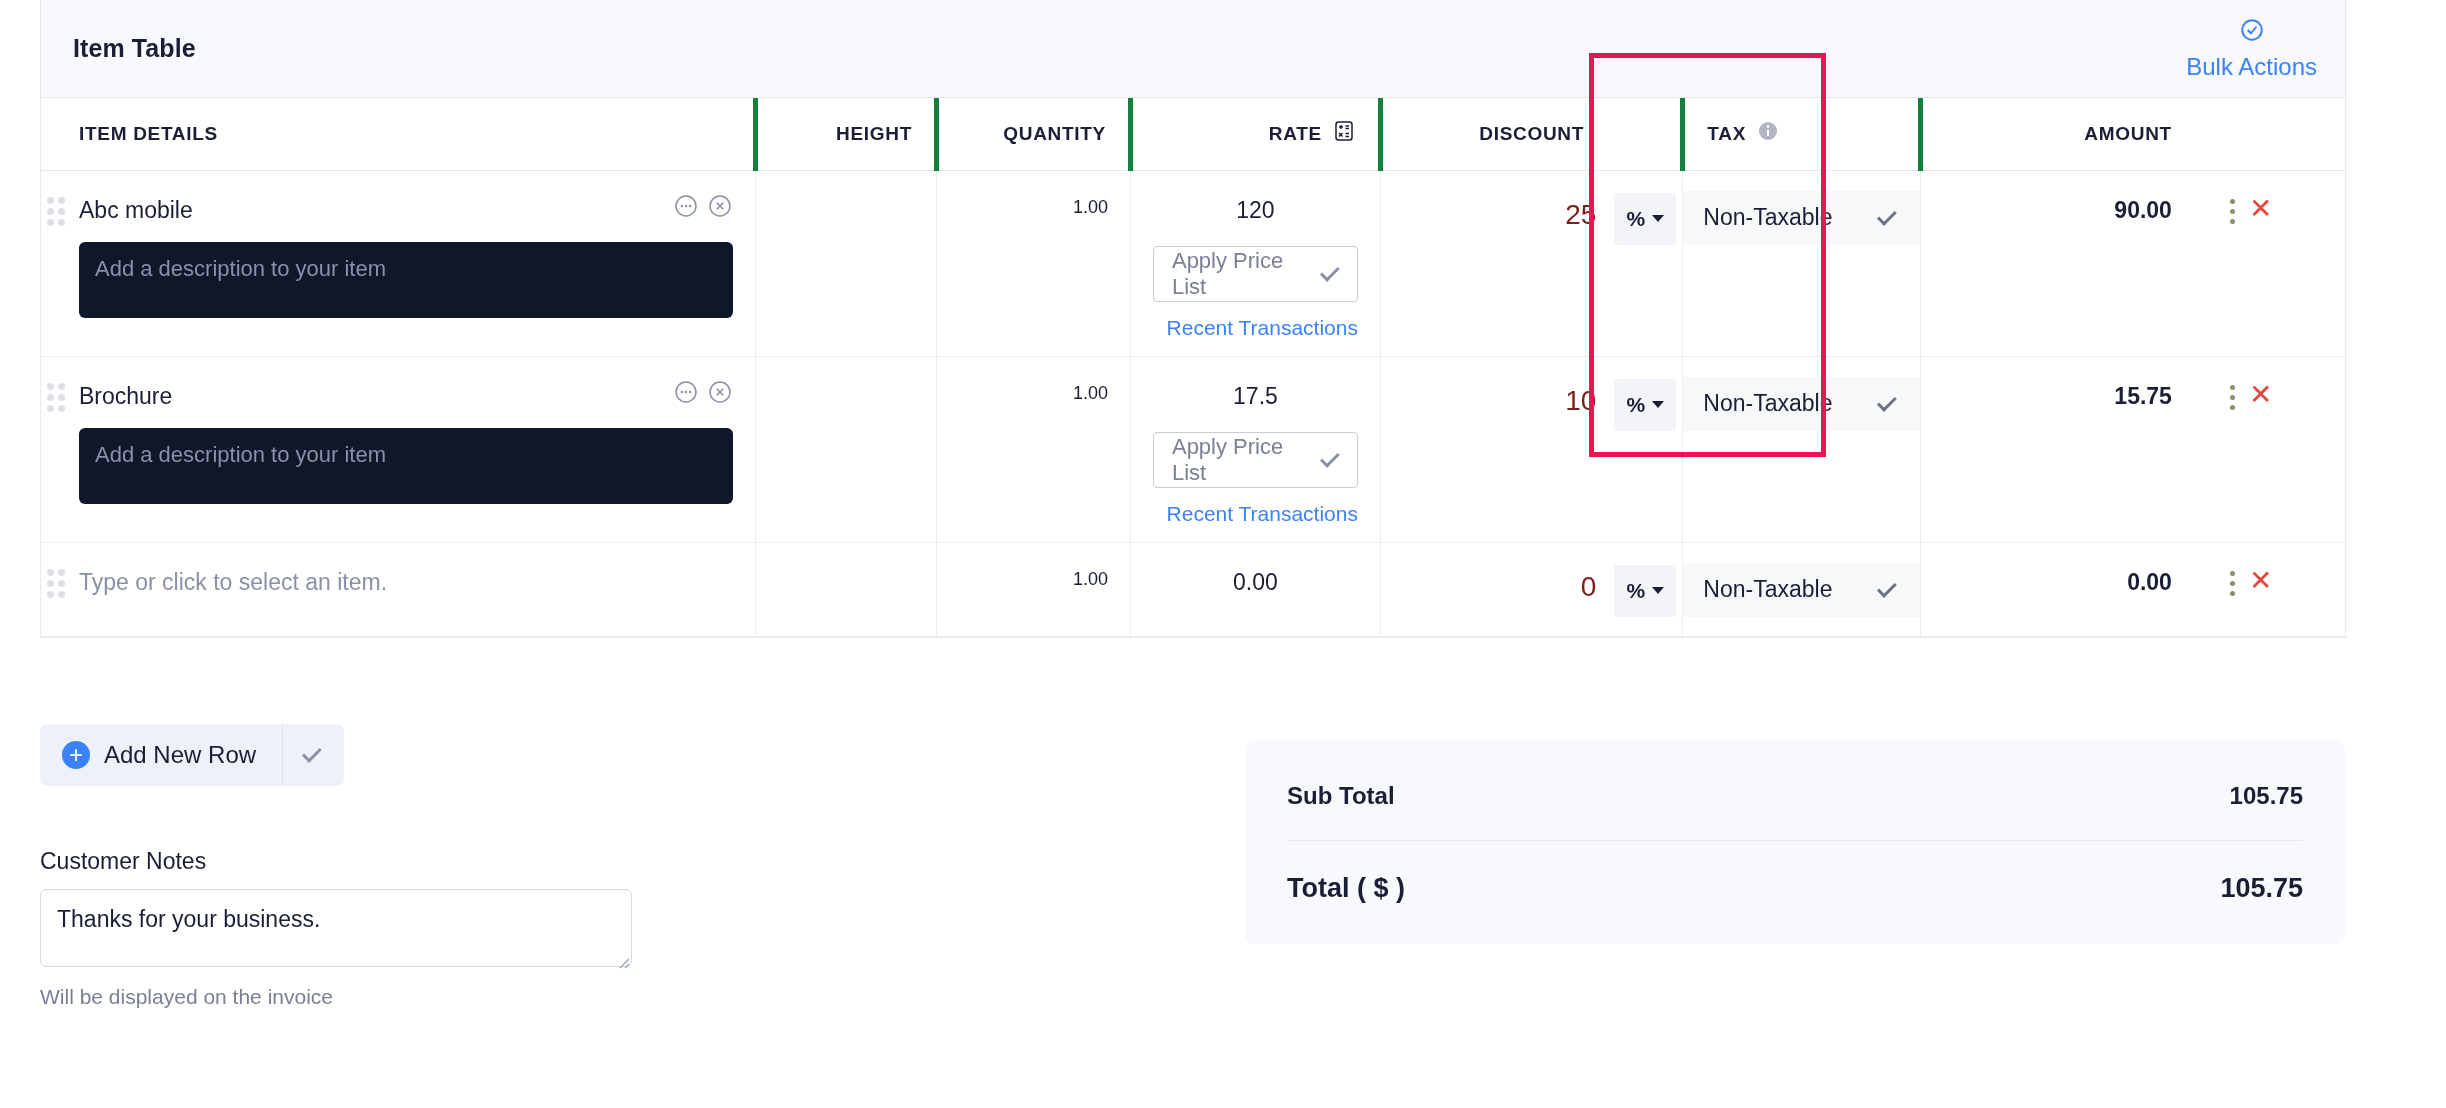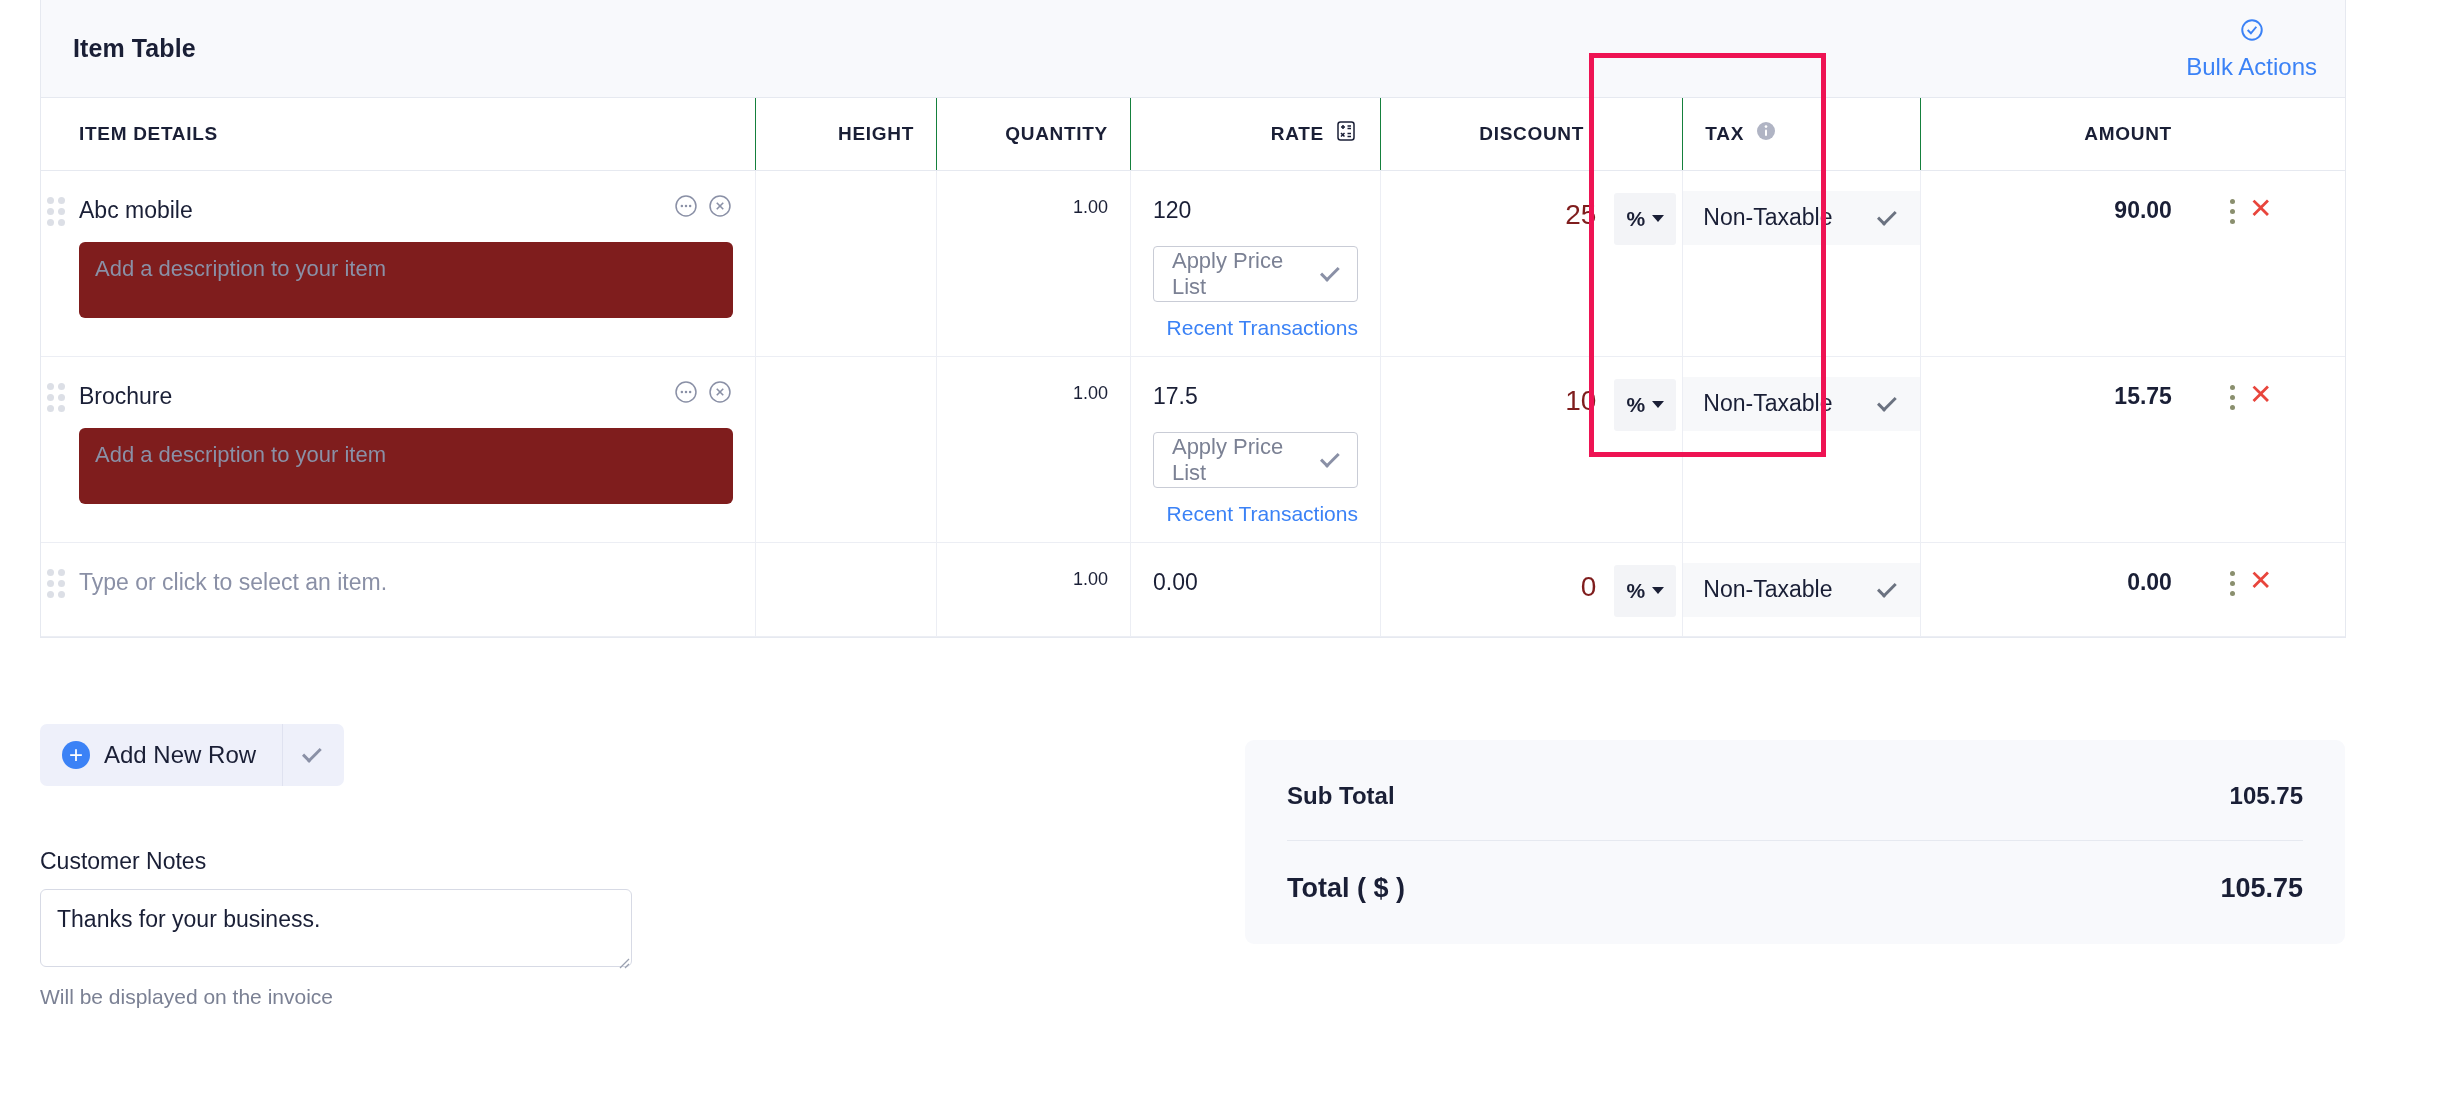--- a/index.html
+++ b/index.html
@@ -37,21 +37,21 @@
   }
   .bulk-actions svg { display:block; }
 
   
   table.items { border-collapse: collapse; width: 100%; table-layout: fixed; }
   table.items th {
     font-size: 19px; font-weight: bold; color: #1a1f36;
     letter-spacing: .7px;
     height: 72px;
     border-bottom: 1px solid #e6e9f0;
-    border-right: 1px solid #15803d;
+    border-right: 5px solid #15803d;
     padding: 0 22px;
     vertical-align: middle;
     background: #fff;
     white-space: nowrap;
   }
   table.items th.c-item { text-align: left; padding-left: 38px; }
   table.items th.c-num  { text-align: right; }
   table.items th.c-rate { text-align: right; }
   table.items th.c-disc { text-align: center; }
   table.items th.c-tax  { text-align: left; }
@@ -76,36 +76,36 @@
   
   .item-cell { position: relative; padding: 22px 22px 0 38px; }
   .item-name-row { display: flex; align-items: flex-start; justify-content: space-between; }
   .item-name { font-size: 23px; color: #1a1f36; line-height: 1.2; padding-top: 4px;}
   .item-placeholder { font-size: 23px; color: #8a90a6; line-height: 1.2; padding-top: 4px;}
   .item-icons { display: flex; align-items: center; gap: 8px; }
   .icon-circle { width: 26px; height: 26px; display:block; }
   .desc-box {
     margin-top: 18px;
     height: 76px;
-    background: #7f1d1d;
+    background: #0f172a;
     border-radius: 6px;
     padding: 14px 16px;
     font-size: 22px; color: #8a90a6;
     width: 100%;
   }
   .drag-handle {
     position: absolute; left: 6px; top: 26px;
     width: 22px; height: 30px;
     display: grid; grid-template-columns: repeat(2, 8px); grid-template-rows: repeat(3, 8px);
     gap: 3px;
   }
   .drag-handle i { display:block; width:7px; height:7px; border-radius:50%; background:#dcdfe6; }
 
   
-  .rate-val { text-align: left; font-size: 23px; color: #1a1f36; padding: 26px 22px 0 22px; }
+  .rate-val { text-align: center; font-size: 23px; color: #1a1f36; padding: 26px 22px 0 22px; }
   .price-list {
     margin: 22px 22px 0 22px;
     height: 56px; border: 1px solid #c9ccd6; border-radius: 4px;
     display: flex; align-items: center; justify-content: space-between;
     padding: 0 16px 0 18px;
     font-size: 22px; color: #7b8194; background: #fff;
   }
   .recent-tx {
     margin: 14px 22px 0 22px; text-align: right;
     font-size: 21px; color: #3b82f6; cursor: pointer;

